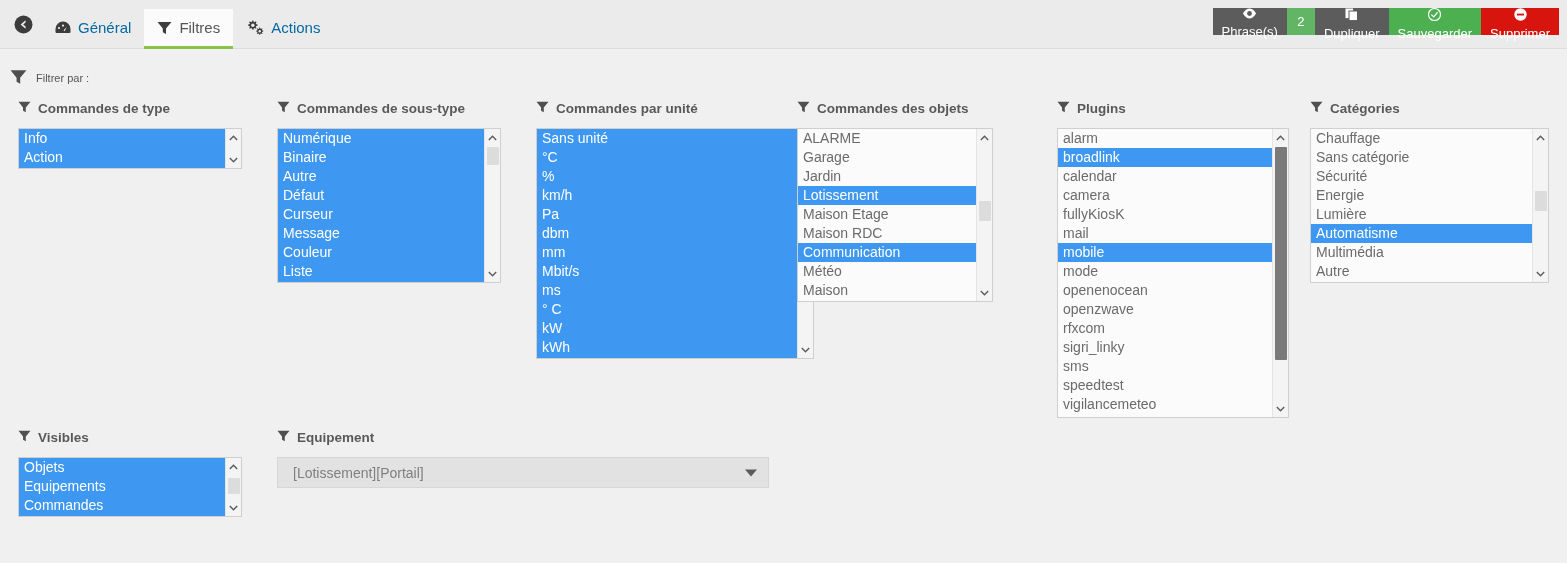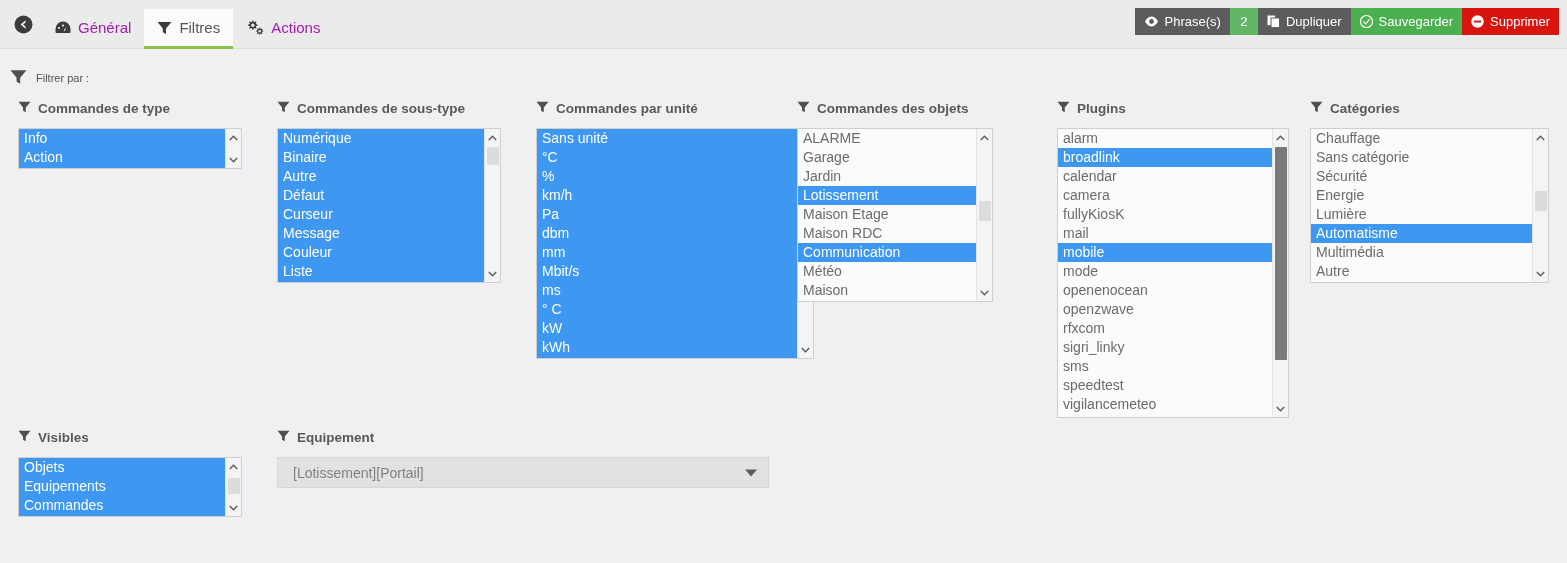--- a/index.html
+++ b/index.html
@@ -29,21 +29,21 @@
     display: flex; align-items: center; justify-content: center;
     color: #3c3c3c;
     cursor: pointer;
   }
   .back-btn svg { display: block; }
   .tab {
     display: flex; align-items: center; gap: 7px;
     height: 40px;
     padding: 0 13px;
     font-size: 15px;
-    color: #a21caf;
+    color: #0369a1;
     cursor: pointer;
     border-bottom: 3px solid transparent;
     white-space: nowrap;
   }
   .tab .tab-ico { display: flex; align-items: center; color: #3c3c3c; }
   .tab.active {
     background: #fbfbfb;
     border-bottom: 3px solid #8bc34a;
     color: #555555;
   }
@@ -58,20 +58,21 @@
     height: 27px;
     font-size: 13px;
   }
   .abtn {
     display: flex; align-items: center; gap: 6px;
     padding: 0 9px;
     color: #ffffff;
     cursor: pointer;
     white-space: nowrap;
     line-height: 1;
+    flex-direction: column;
   }
   .abtn.grey { background: #5c5c5c; }
   .abtn.green { background: #4caf50; }
   .abtn.red { background: #d8140f; }
   .badge {
     display: flex; align-items: center; justify-content: center;
     min-width: 28px;
     padding: 0 7px;
     background: #62b565;
     color: #ffffff;

